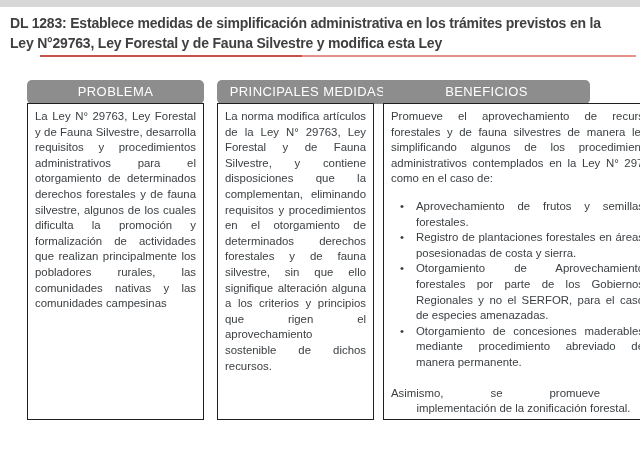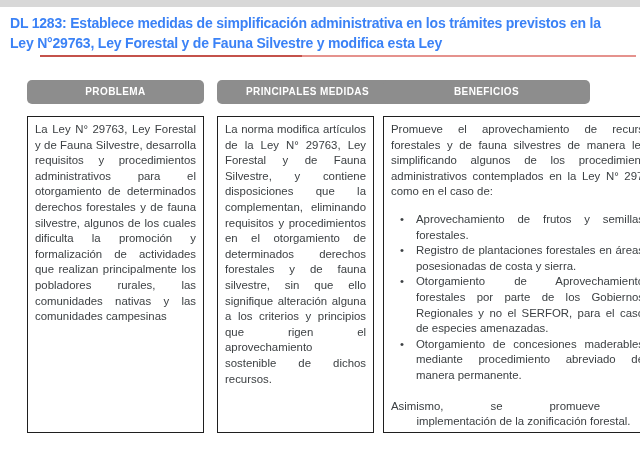--- a/index.html
+++ b/index.html
@@ -19,50 +19,50 @@
   }
 
   .slide-title {
     position: absolute;
     left: 10px; top: 13px;
     width: 624px;
     font-size: 14px;
     font-weight: bold;
     letter-spacing: -0.2px;
     line-height: 20px;
-    color: #3b82f6;
+    color: #404040;
   }
   .slide-title .tline { white-space: nowrap; }
 
   .title-underline {
     position: absolute;
     left: 40px; top: 55px;
     width: 596px; height: 2px;
     background: linear-gradient(to right, #c4524b 0%, #c4524b 44%, #e5928d 44%, #e5928d 100%);
   }
 
   .col-header {
     position: absolute;
     top: 80px; height: 24px;
     background: #8d8d8d;
     border-radius: 5px;
     color: #ffffff;
-    font-size: 10px;
-    font-weight: bold;
+    font-size: 13px;
+    font-weight: normal;
     letter-spacing: 0.4px;
     text-align: center;
     line-height: 24px;
   }
   .col-header.c1 { left: 27px;  width: 177px; }
   .col-header.c2 { left: 217px; width: 181px; }
   .col-header.c3 { left: 383px; width: 207px; }
 
   .col-box {
     position: absolute;
-    top: 116px; height: 317px;
+    top: 103px; height: 317px;
     background: #ffffff;
     border: 1.5px solid #1f1f1f;
     padding: 5px 7px;
     font-size: 11.4px;
     line-height: 15.6px;
     color: #3c4043;
     text-align: justify;
   }
   .col-box.c1 { left: 27px;  width: 177px; }
   .col-box.c2 { left: 217px; width: 157px; }

